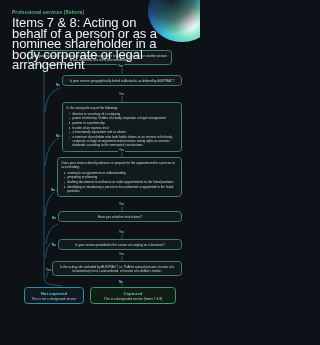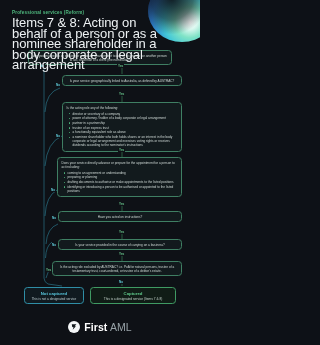--- a/index.html
+++ b/index.html
@@ -181,24 +181,14 @@
       <div class="oc-sub">This is not a designated service</div>
     </div>
 
     <div class="outcome captured" style="left:90px; top:241px; width:86px;">
       <div class="oc-title">Captured</div>
       <div class="oc-sub">This is a designated service (Items 7 &amp; 8)</div>
     </div>
 
   </div>
 
-  <div class="footer">
-    <span class="logo-mark">
-      <svg width="8" height="8" viewBox="0 0 16 16" aria-hidden="true">
-        <path d="M3.6 2.4h9.2l-3.4 4.1 2.5 0.2-6.5 7.0 1.6-5.3-2.6-0.2z" fill="#11181c"></path>
-      </svg>
-    </span>
-    <span class="logo-text">
-      <span class="logo-first">First</span><span class="logo-aml"> AML</span>
-    </span>
-  </div>
 
 </div>
 
 </body></html>

